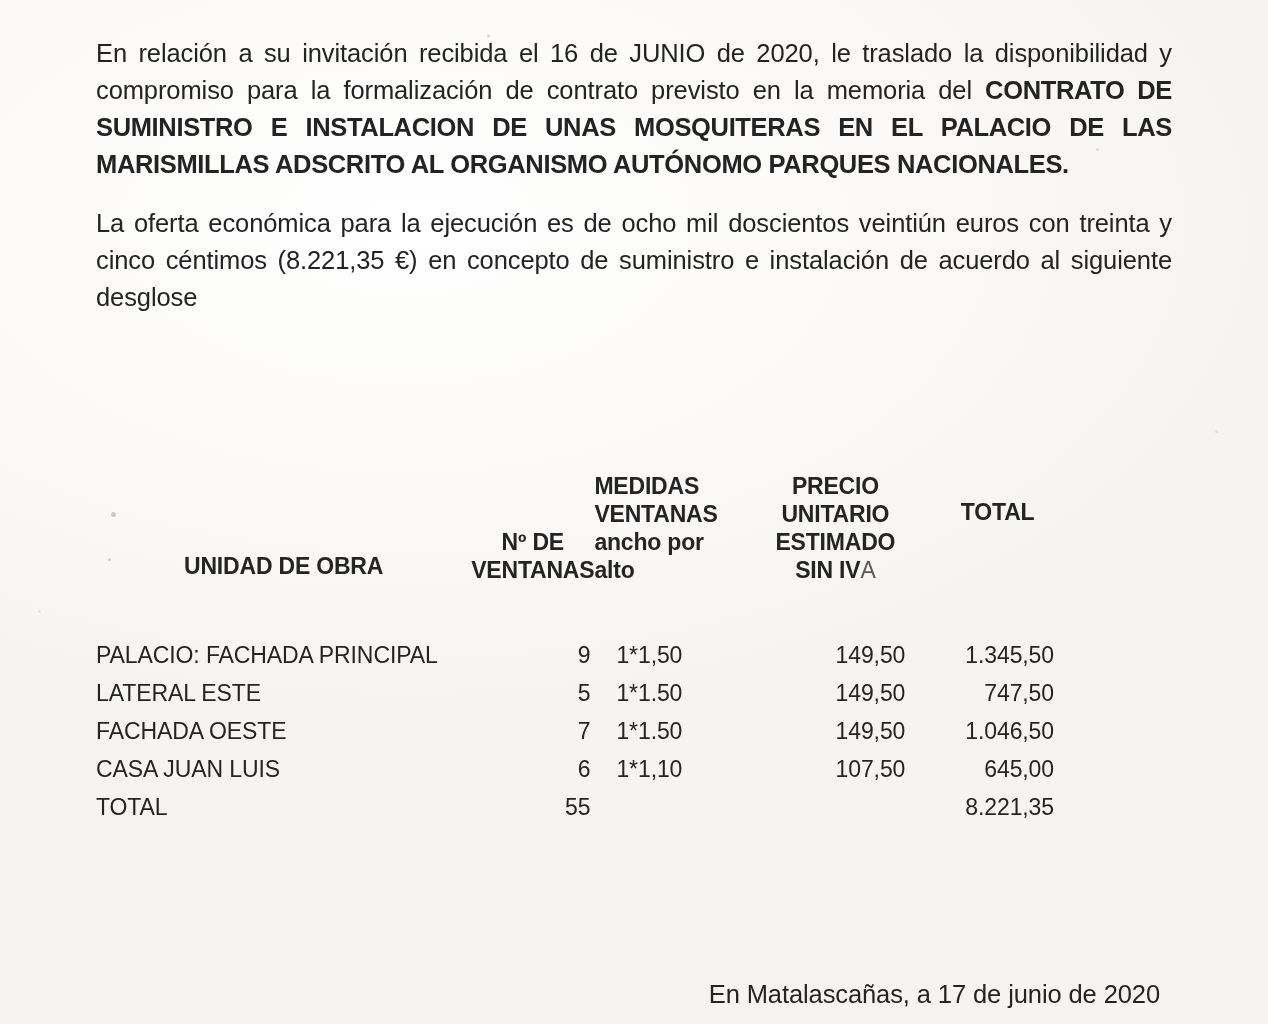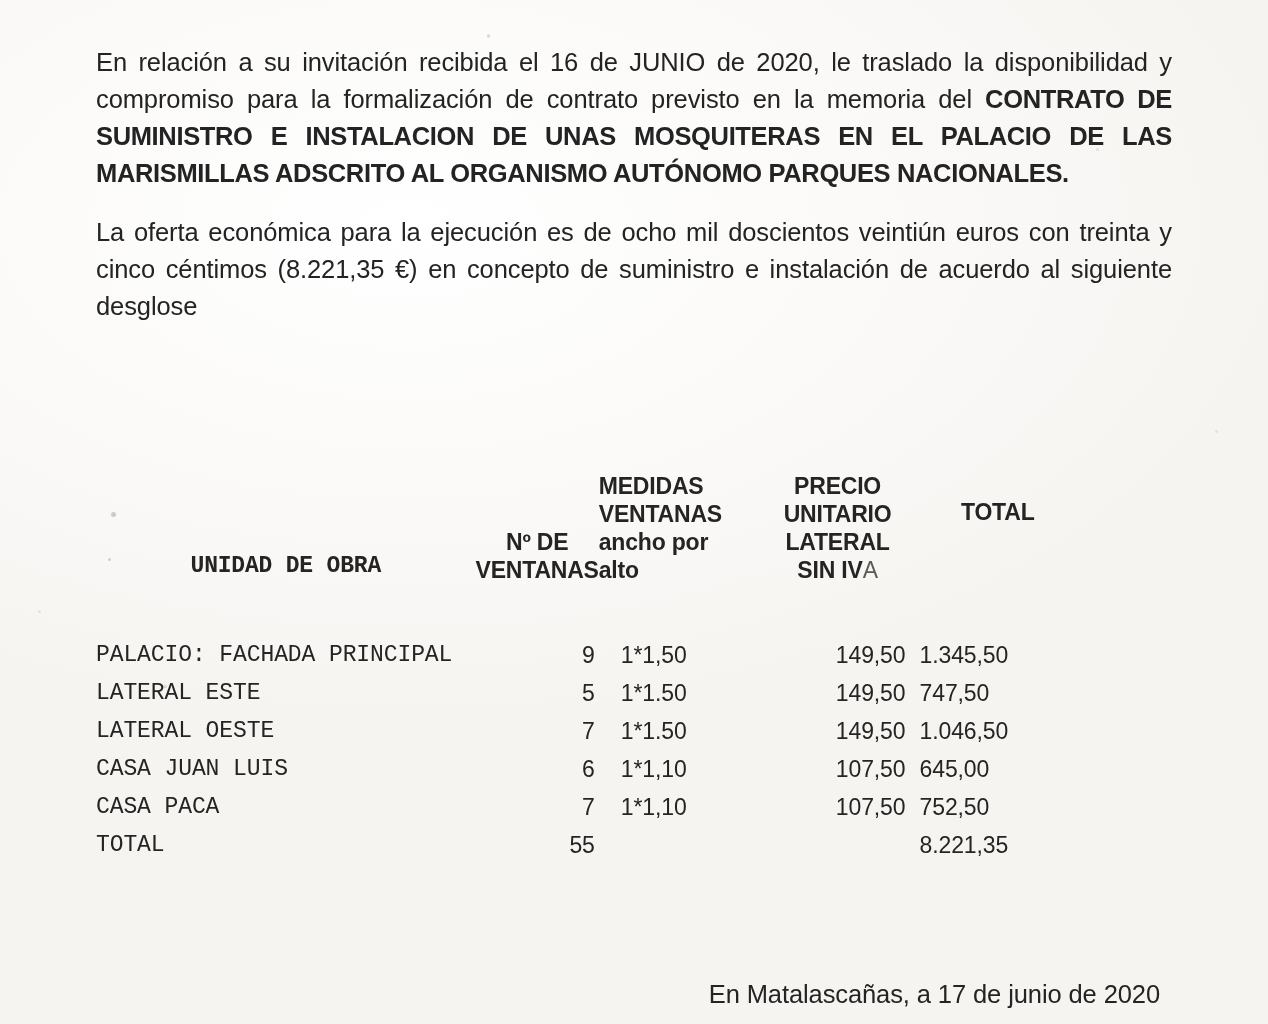--- a/index.html
+++ b/index.html
@@ -39,21 +39,21 @@
 
   
   .letter {
     position: absolute;
     left: 96px;
     top: 28px;
     width: 1076px;
   }
 
   p.para {
-    margin: 16px 0 22px 0;
+    margin: 7px 0 22px 0;
     font-size: 25.5px;
     line-height: 37px;
     text-align: justify;
     text-justify: inter-word;
     letter-spacing: -0.1px;
     color: #232323;
   }
   p.para:last-child { margin-bottom: 0; }
   p.para b {
     font-weight: 700;
@@ -79,25 +79,25 @@
   }
   .breakdown td {
     font-weight: 400;
     line-height: 38px;
     padding: 0;
     letter-spacing: -0.1px;
     white-space: nowrap;
   }
 
   
-  .col-obra      { width: 390px; text-align: left; font-family: Liberation Mono, monospace; }
+  .col-obra      { width: 390px; text-align: left; }
   .col-num       { width: 110px; text-align: right;  padding-right: 4px !important; }
   .col-medidas   { width: 150px; text-align: left;   padding-left: 22px !important; }
   .col-precio    { width: 175px; text-align: right;  padding-right: 14px !important; }
-  .col-total     { width: 155px; text-align: left;  padding-right: 22px !important; }
+  .col-total     { width: 155px; text-align: right;  padding-right: 22px !important; }
 
   th.col-obra    { text-align: center; padding-bottom: 10px; }
   th.col-num     { text-align: center; padding-right: 0 !important; }
   th.col-medidas { text-align: left; padding-left: 0 !important; }
   th.col-precio  { text-align: center; padding-right: 0 !important; }
   th.col-total   { text-align: center; padding-right: 0 !important; vertical-align: middle; }
 
   .hdr-line { display: block; }
   .hdr-line.thin { font-weight: 600; }
   .faint-a { color: #5c5a57; font-weight: 500; }
@@ -151,21 +151,21 @@
           </th>
         <th class="col-medidas">
             <span class="hdr-line">MEDIDAS</span>
             <span class="hdr-line">VENTANAS</span>
             <span class="hdr-line thin">ancho por</span>
             <span class="hdr-line thin">alto</span>
           </th>
         <th class="col-precio">
             <span class="hdr-line">PRECIO</span>
             <span class="hdr-line">UNITARIO</span>
-            <span class="hdr-line">LATERAL</span>
+            <span class="hdr-line">ESTIMADO</span>
             <span class="hdr-line">SIN IV<span class="faint-a">A</span></span>
           </th>
         <th class="col-total">
             <span class="hdr-line">TOTAL</span>
           </th>
       </tr>
     </thead>
     <tbody>
         <tr>
           <td class="col-obra">PALACIO: FACHADA PRINCIPAL</td>
@@ -175,41 +175,34 @@
           <td class="col-total">1.345,50</td>
         </tr>
         <tr>
           <td class="col-obra">LATERAL ESTE</td>
           <td class="col-num">5</td>
           <td class="col-medidas">1*1.50</td>
           <td class="col-precio">149,50</td>
           <td class="col-total">747,50</td>
         </tr>
         <tr>
-          <td class="col-obra">LATERAL OESTE</td>
+          <td class="col-obra">FACHADA OESTE</td>
           <td class="col-num">7</td>
           <td class="col-medidas">1*1.50</td>
           <td class="col-precio">149,50</td>
           <td class="col-total">1.046,50</td>
         </tr>
         <tr>
           <td class="col-obra">CASA JUAN LUIS</td>
           <td class="col-num">6</td>
           <td class="col-medidas">1*1,10</td>
           <td class="col-precio">107,50</td>
           <td class="col-total">645,00</td>
         </tr>
         <tr>
-          <td class="col-obra">CASA PACA</td>
-          <td class="col-num">7</td>
-          <td class="col-medidas">1*1,10</td>
-          <td class="col-precio">107,50</td>
-          <td class="col-total">752,50</td>
-        </tr>
-        <tr>
           <td class="col-obra">TOTAL</td>
           <td class="col-num">55</td>
           <td class="col-medidas"></td>
           <td class="col-precio"></td>
           <td class="col-total">8.221,35</td>
         </tr>
       </tbody>
   </table>
 
   <div class="closing">En Matalascañas, a 17 de junio de 2020</div>

